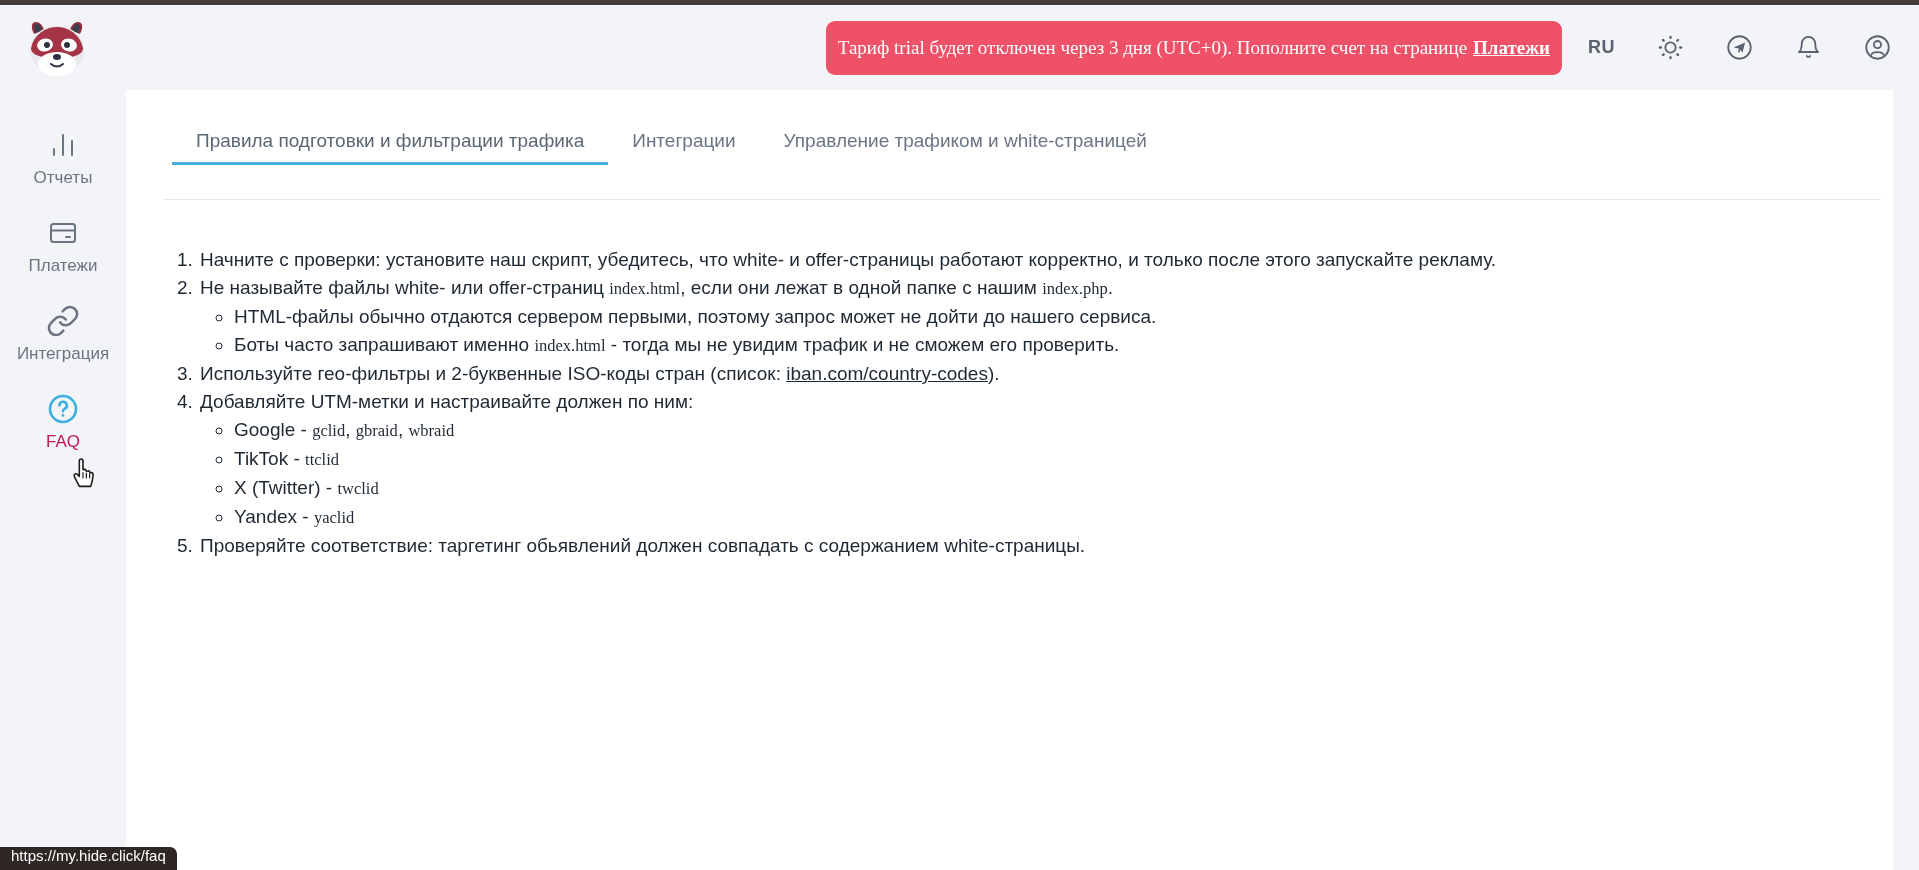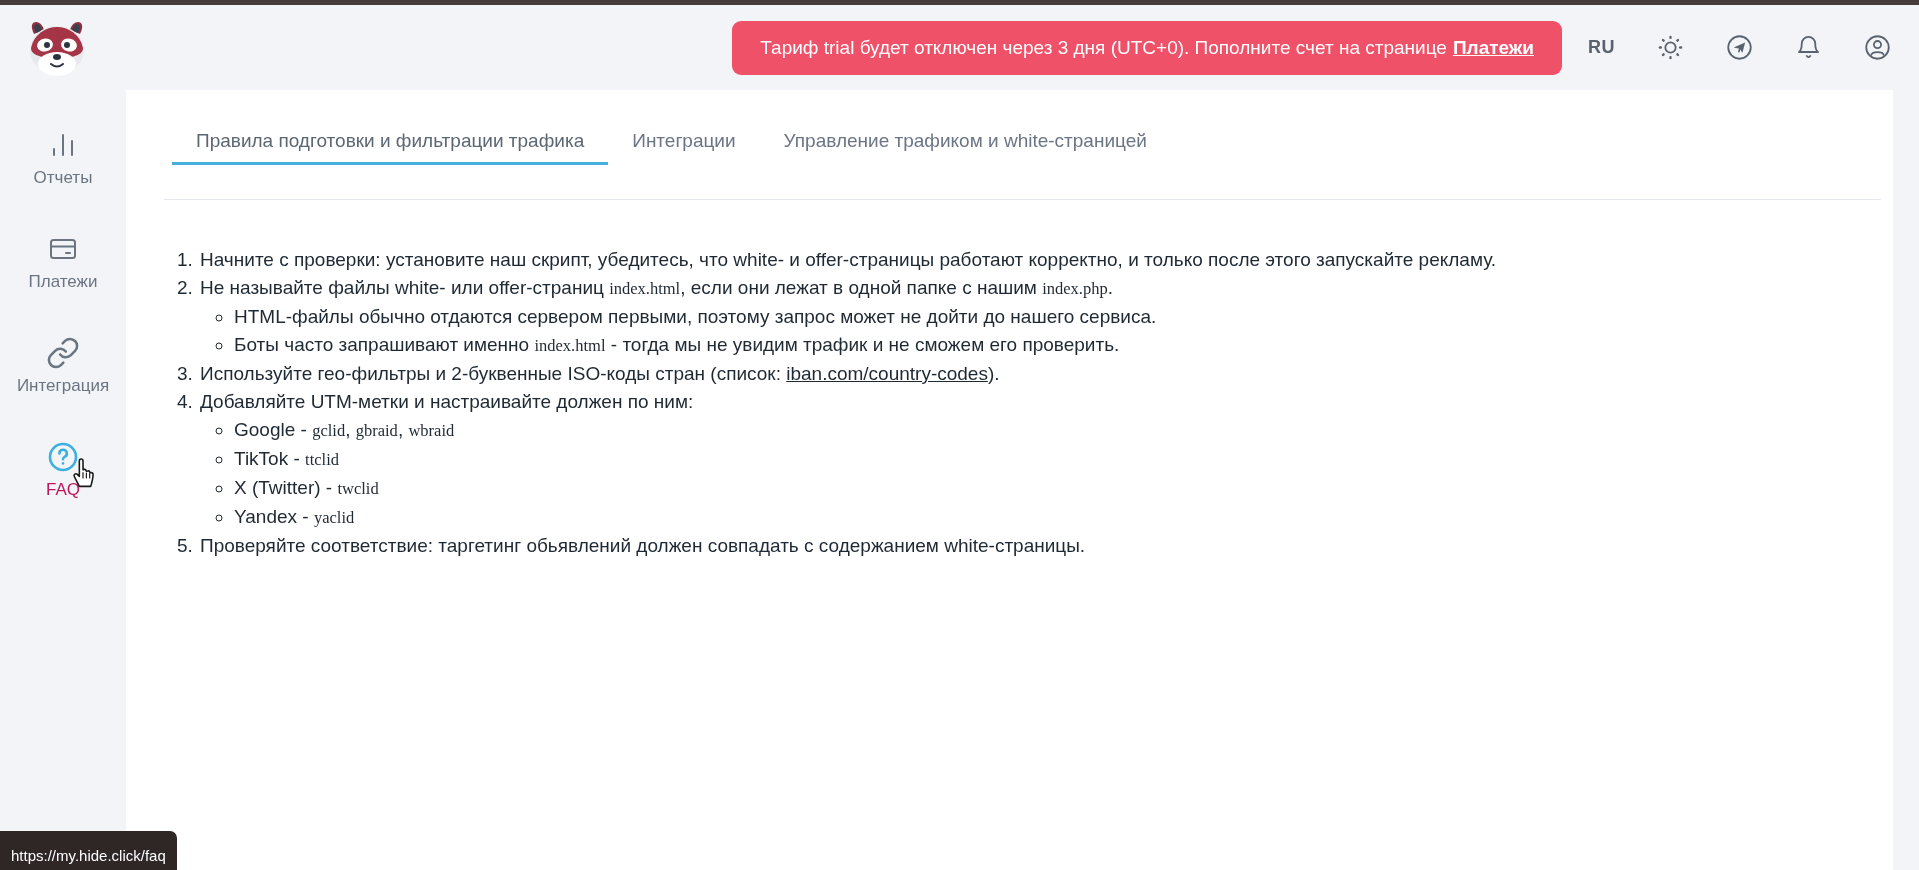--- a/index.html
+++ b/index.html
@@ -3,50 +3,50 @@
 <meta charset="utf-8">
 <style>
   html,body{margin:0;padding:0;width:1919px;height:870px;overflow:hidden;
     font-family:"Liberation Sans",sans-serif;background:#f2f4f7;}
   .top-strip{height:5px;background:#473b3b;width:100%;}
   .app{display:flex;flex-direction:column;height:865px;}
   
   .header{height:85px;display:flex;align-items:center;padding:0 28px 0 24px;background:#f2f4f7;flex:0 0 auto;}
   .logo{width:66px;height:60px;flex:0 0 auto;}
   .banner{margin-left:auto;background:#ee5168;color:#fff;height:54px;border-radius:9px;
-    display:flex;align-items:center;padding:0 28px;font-size:19px;white-space:nowrap;}
+    display:flex;align-items:center;padding:0 12px;font-size:19px;white-space:nowrap;font-family:Liberation Serif, serif;}
   .banner b{font-weight:700;text-decoration:underline;margin-left:6px;cursor:pointer;}
   .hdr-right{display:flex;align-items:center;gap:42px;margin-left:26px;color:#59626e;}
   .lang{font-size:18px;font-weight:600;letter-spacing:.5px;cursor:pointer;}
   .hicon{width:27px;height:27px;cursor:pointer;display:block;}
   .hicon svg{width:100%;height:100%;stroke:#59626e;fill:none;stroke-width:1.6;stroke-linecap:round;stroke-linejoin:round;}
   
   .body{flex:1;display:flex;min-height:0;}
-  .sidebar{width:126px;flex:0 0 auto;background:#f2f4f7;padding-top:38px;display:flex;flex-direction:column;align-items:center;gap:44px;}
+  .sidebar{width:126px;flex:0 0 auto;background:#f2f4f7;padding-top:38px;display:flex;flex-direction:column;align-items:center;gap:28px;}
   .nav-item{display:flex;flex-direction:column;align-items:center;gap:6px;cursor:pointer;color:#6b7582;}
   .nav-item svg{width:34px;height:34px;stroke:#6b7582;fill:none;stroke-width:2;stroke-linecap:round;stroke-linejoin:round;}
   .nav-item .nav-label{font-size:17px;}
   .nav-item.active{color:#be185d;}
   .nav-item.active svg{stroke:#3cb0e0;}
   .main{flex:1;background:#ffffff;margin-right:26px;position:relative;min-width:0;}
   
   .tabs{display:flex;flex-wrap:wrap;row-gap:20px;margin-top:40px;padding-left:46px;}
   .tab{padding:0 24px 10px;font-size:19px;color:#6b7585;cursor:pointer;white-space:nowrap;border-bottom:3px solid transparent;}
   .tab.active{color:#5c6774;border-bottom-color:#45b0dd;}
   .tab-break{flex-basis:100%;height:0;}
   .divider{border:none;border-top:1px solid #e4e7eb;margin:14px 12px 0 38px;}
   
   ol.faq{list-style:decimal;margin:46px 0 0 0;padding-left:72px;font-size:19px;line-height:28px;color:#1f2933;}
   ol.faq>li{padding-left:2px;}
   ul.sub{list-style:circle;margin:0;padding-left:34px;}
   .code{font-family:Liberation Serif, serif;font-size:16.5px;}
   .link{text-decoration:underline;cursor:pointer;}
   
   .status-tip{position:fixed;left:0;bottom:0;background:#2f2626;color:#fff;font-size:15px;
-    padding:16px 11px 6px;border-top-right-radius:7px;z-index:50;}
+    padding:0 11px 6px;border-top-right-radius:7px;z-index:50;}
   .cursor{position:fixed;left:67px;top:455px;width:32px;height:34px;z-index:60;pointer-events:none;}
 </style>
 </head>
 <body>
 
 <div class="top-strip"></div>
 
 <div class="app">
 
   <div class="header">

